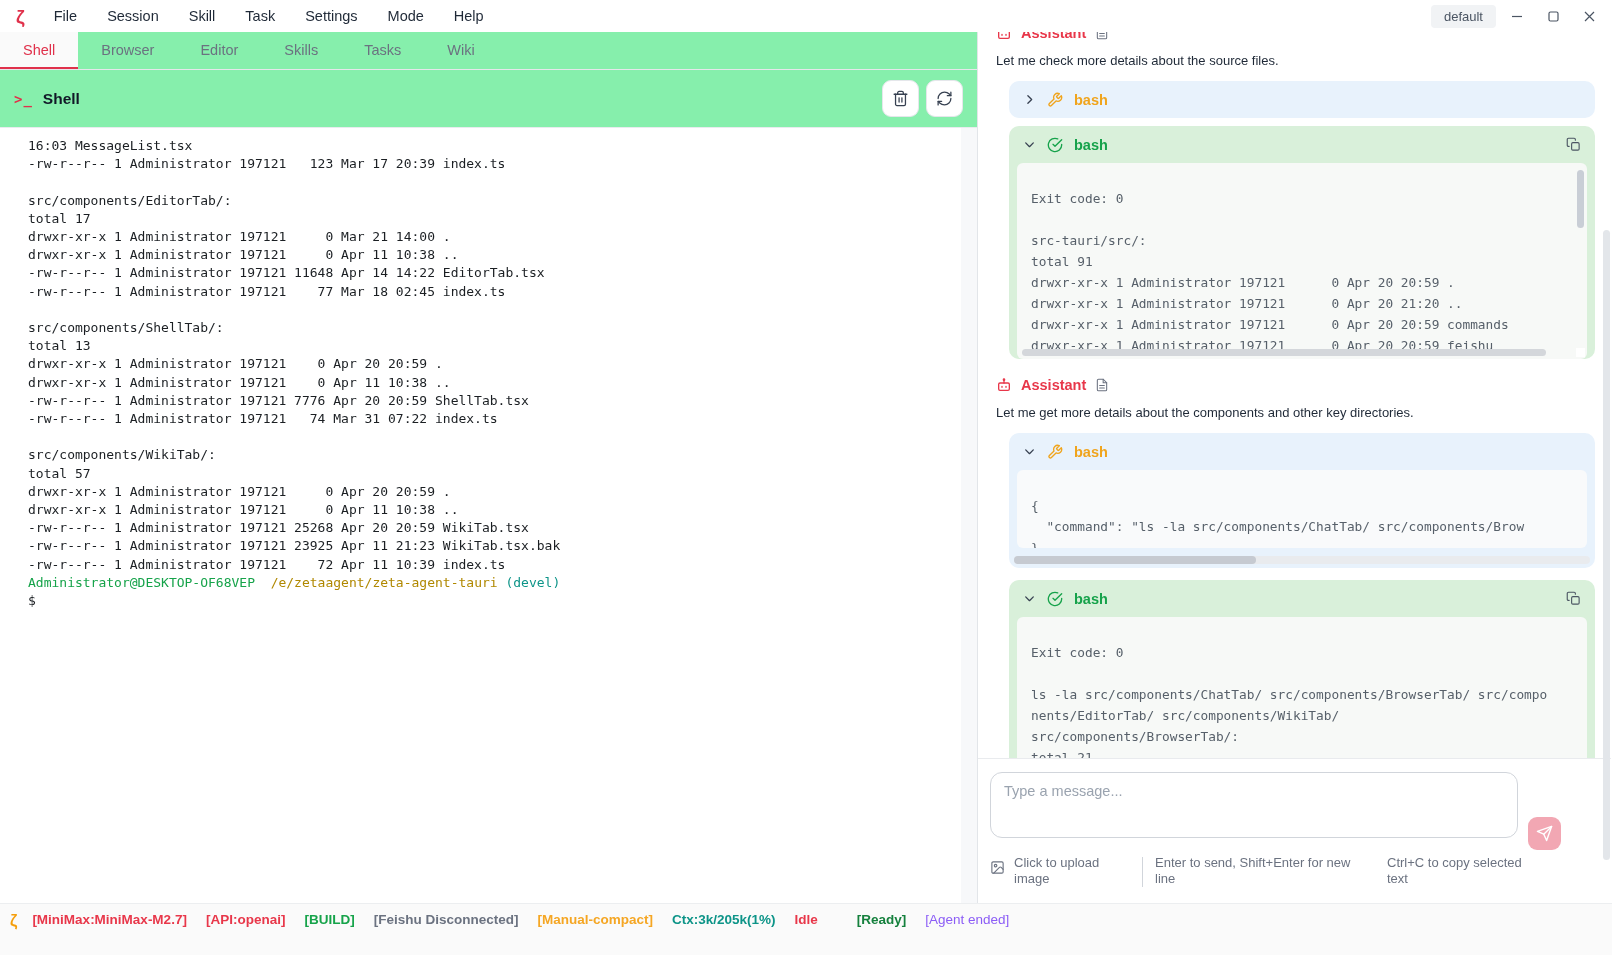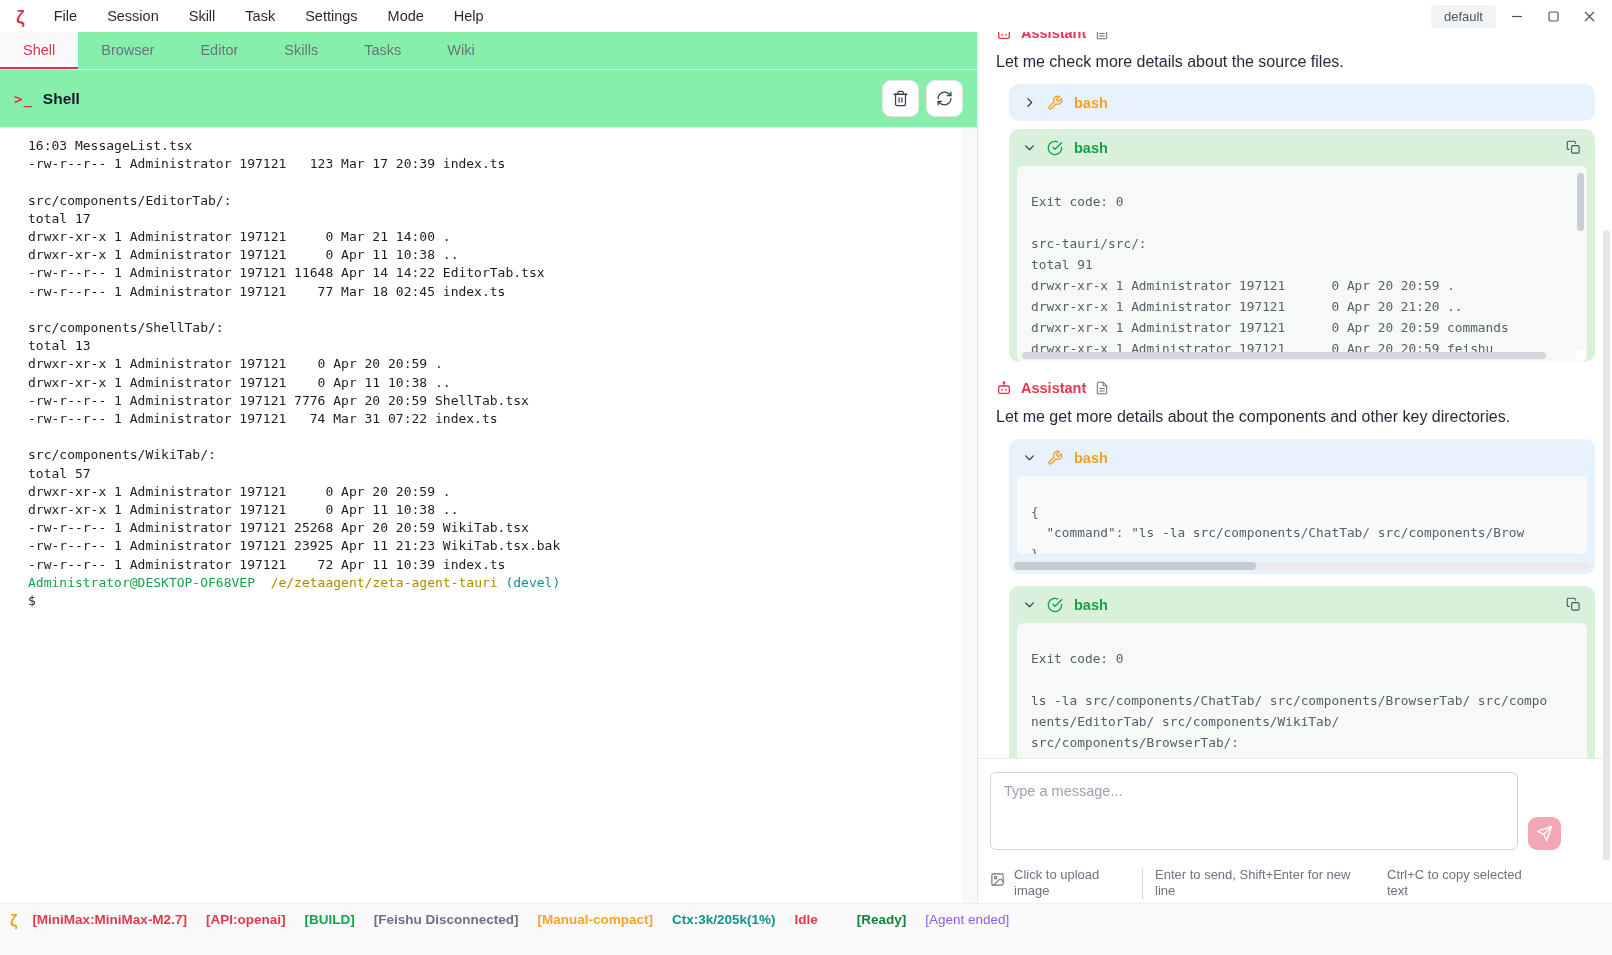--- a/index.html
+++ b/index.html
@@ -36,21 +36,21 @@
   pre.term { margin:0; font:13px/18.2px "DejaVu Sans Mono", monospace; color:#1b1f23; white-space:pre; }
   .p-user { color:#16a34a; }
   .p-path { color:#b08800; }
   .p-branch { color:#0d9488; }
   
   .right { width:633px; display:flex; flex-direction:column; position:relative; background:#fff; }
   .chat { height:726px; overflow:hidden; padding:0 16px 0 18px; }
   .assist-row { display:flex; align-items:center; gap:9px; height:22px; }
   .assist-row.clipped { margin-top:-10px; }
   .assist-label { color:#e8374a; font-weight:700; font-size:14.5px; }
-  .msg { font-size:16px; color:#1f2937; margin:9px 0 13px; }
+  .msg { font-size:13px; color:#1f2937; margin:9px 0 13px; }
   .tool { margin-left:13px; border-radius:10px; margin-bottom:8px; }
   .tool.blue { background:#e8f2fc; }
   .tool.green { background:#d9f0da; }
   .tool-header { height:37px; display:flex; align-items:center; gap:11px; padding:0 14px; }
   .tool-name { font-weight:700; font-size:14.5px; }
   .blue .tool-name { color:#f0a41c; }
   .green .tool-name { color:#15a24a; }
   .copy-btn { margin-left:auto; display:flex; }
   .tool-body { margin:0 8px 8px; background:#f7f9f7; border-radius:6px; padding:25px 14px; position:relative; overflow:hidden; }
   .blue .tool-body { background:#f9fafb; }
@@ -59,21 +59,21 @@
   .body-sm { height:78px; }
   .body-clip { height:150px; }
   .vthumb { position:absolute; right:3px; top:7px; width:7px; height:58px; background:#c9ced6; border-radius:4px; }
   .hbar { position:absolute; bottom:3px; left:5px; height:7px; background:#d4d7db; border-radius:4px; }
   .hbar.b1 { width:92%; }
   .htrack { position:absolute; bottom:4px; left:5px; right:5px; height:8px; background:#e9ebee; border-radius:4px; }
   .hthumb { width:42%; height:8px; background:#c6cad1; border-radius:4px; }
   .corner { position:absolute; right:2px; bottom:2px; width:9px; height:9px; background:#fff; }
   
   .composer { height:145px; border-top:1px solid #e9ebee; padding:13px 14px 0 12px; position:relative; background:#fff; }
-  .composer textarea { width:528px; height:78px; border:1px solid #d1d5db; border-radius:6px; padding:10px 13px;
+  .composer textarea { width:528px; height:66px; border:1px solid #d1d5db; border-radius:12px; padding:10px 13px;
       font-family:"Liberation Sans", sans-serif; font-size:14.5px; color:#111827; resize:none; outline:none; display:block; }
   .composer textarea::placeholder { color:#9aa3af; }
   .send-btn { position:absolute; right:50px; top:58px; width:33px; height:33px; border-radius:9px;
       background:#f2a7b3; display:flex; align-items:center; justify-content:center; border:none; }
   .hints { display:flex; margin-top:17px; color:#6b7280; font-size:13px; line-height:16px; align-items:flex-start; }
   .hint-upload { display:flex; gap:9px; width:152px; }
   .hint-upload .txt { width:95px; }
   .hint-sep { width:1px; height:30px; background:#d1d5db; margin:2px 12px 0 0; }
   .hint-enter { width:218px; margin-right:14px; }
   .hint-copy { width:150px; }

